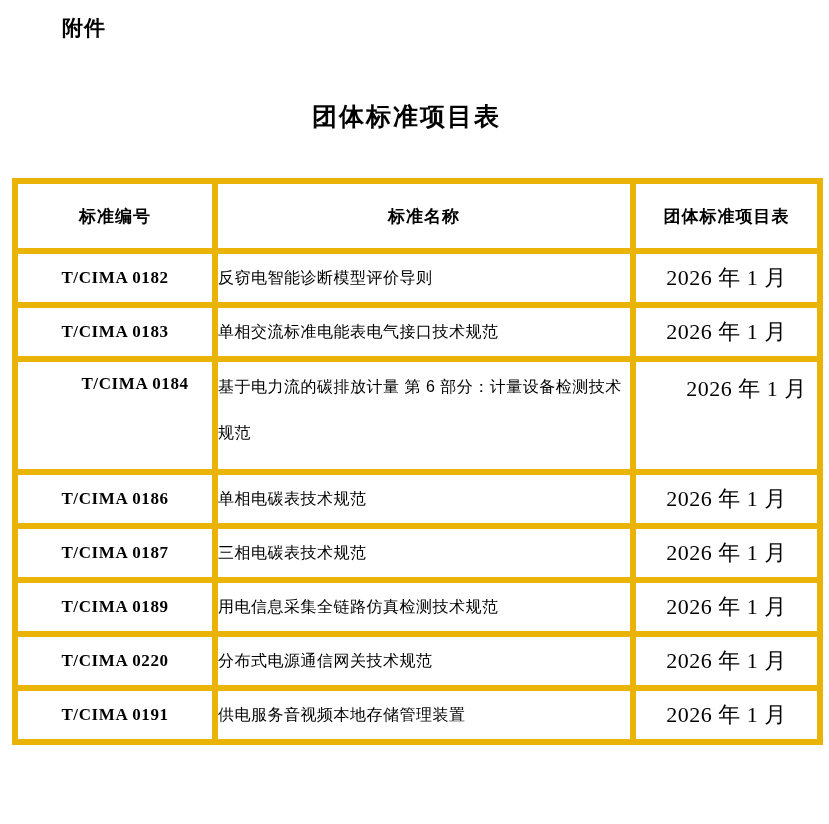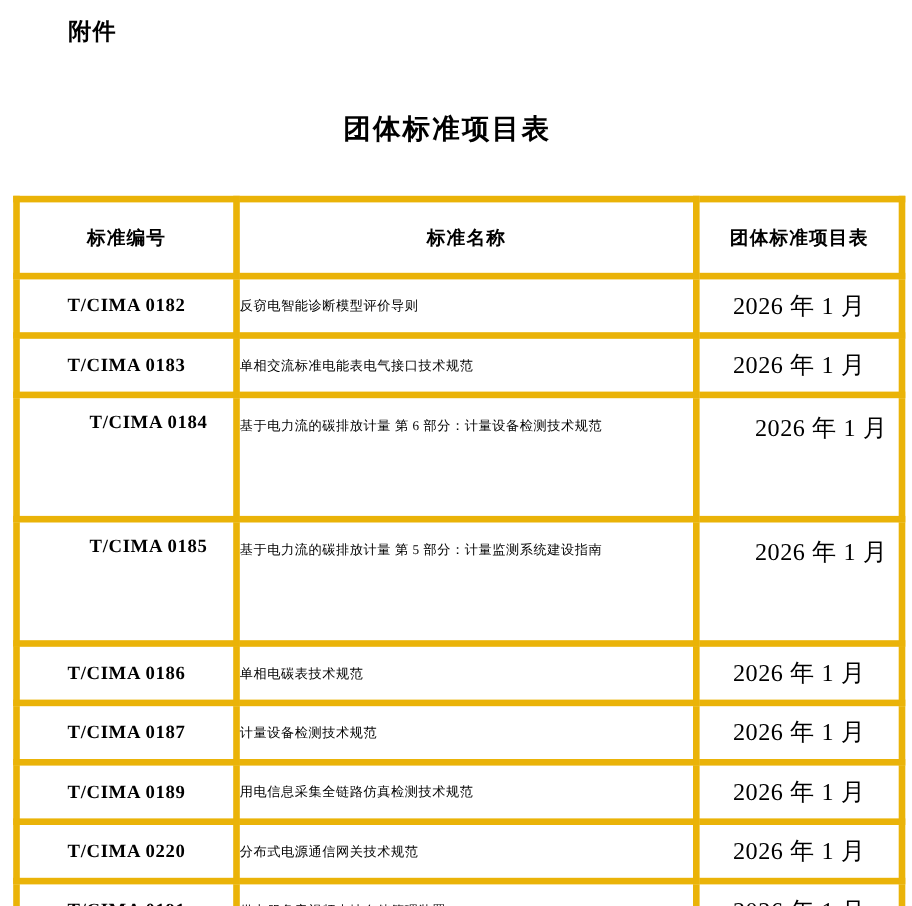--- a/index.html
+++ b/index.html
@@ -77,22 +77,22 @@
   td.code {
     text-align: center;
     font-family: "Liberation Serif", "DejaVu Serif", serif;
     font-size: 17px;
     letter-spacing: 0.6px;
     font-weight: bold;
   }
   td.name {
     text-align: left;
     padding: 0 10px 0 16px;
-    font-family: Liberation Serif, serif;
-    font-size: 12px;
+    font-family: Liberation Sans, sans-serif;
+    font-size: 16px;
     line-height: 46px;
     letter-spacing: 0.5px;
   }
   td.date {
     text-align: center;
     font-family: "Liberation Serif", "DejaVu Serif", serif;
     font-size: 22px;
     letter-spacing: 0.5px;
   }
   tr.r1 td { height: 48px; }
@@ -132,33 +132,28 @@
           <tr class="r1">
             <td class="code">T/CIMA 0183</td>
             <td class="name">单相交流标准电能表电气接口技术规范</td>
             <td class="date">2026 年 1 月</td>
           </tr>
           <tr class="r2">
             <td class="code">T/CIMA 0184</td>
             <td class="name">基于电力流的碳排放计量 第 6 部分：计量设备检测技术规范</td>
             <td class="date">2026 年 1 月</td>
           </tr>
-          <tr class="r2">
-            <td class="code">T/CIMA 0185</td>
-            <td class="name">基于电力流的碳排放计量 第 5 部分：计量监测系统建设指南</td>
-            <td class="date">2026 年 1 月</td>
-          </tr>
           <tr class="r1">
             <td class="code">T/CIMA 0186</td>
             <td class="name">单相电碳表技术规范</td>
             <td class="date">2026 年 1 月</td>
           </tr>
           <tr class="r1">
             <td class="code">T/CIMA 0187</td>
-            <td class="name">计量设备检测技术规范</td>
+            <td class="name">三相电碳表技术规范</td>
             <td class="date">2026 年 1 月</td>
           </tr>
           <tr class="r1">
             <td class="code">T/CIMA 0189</td>
             <td class="name">用电信息采集全链路仿真检测技术规范</td>
             <td class="date">2026 年 1 月</td>
           </tr>
           <tr class="r1">
             <td class="code">T/CIMA 0220</td>
             <td class="name">分布式电源通信网关技术规范</td>

